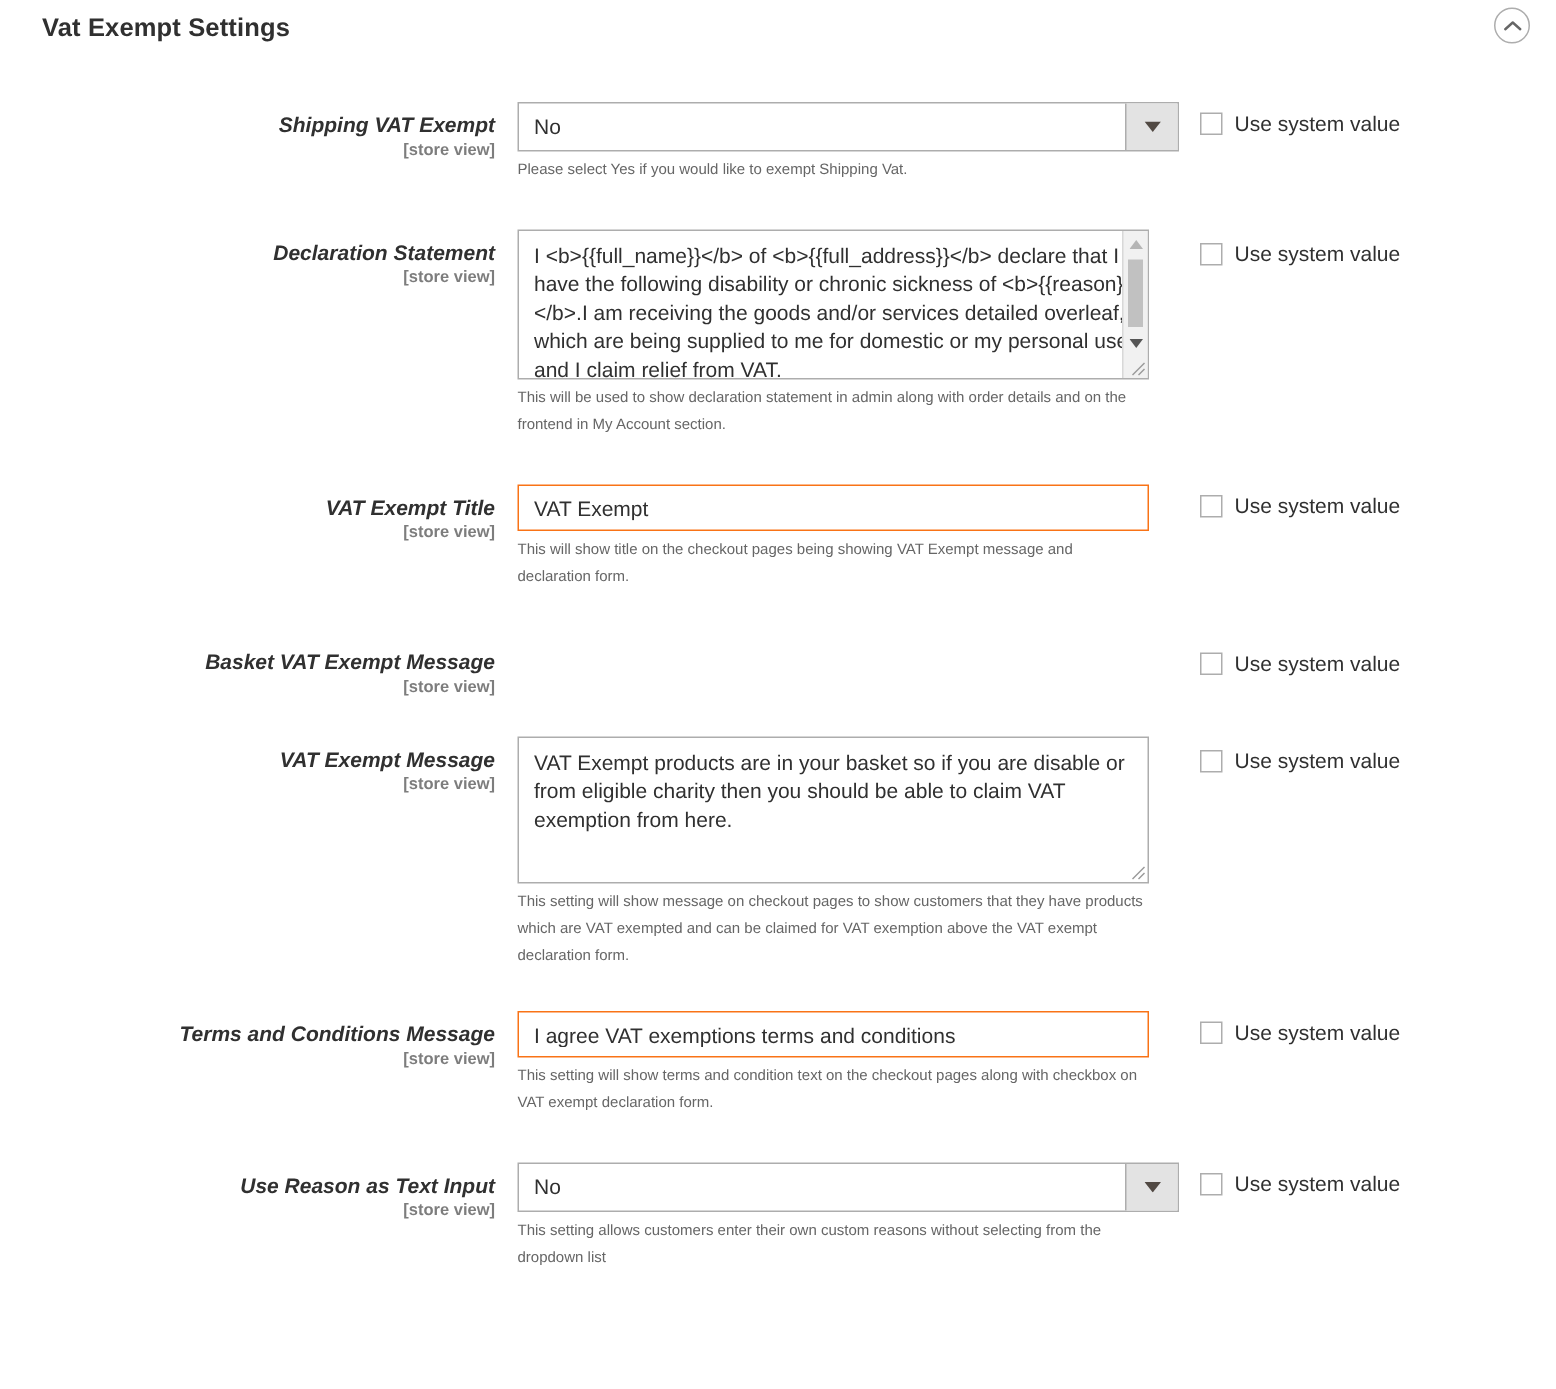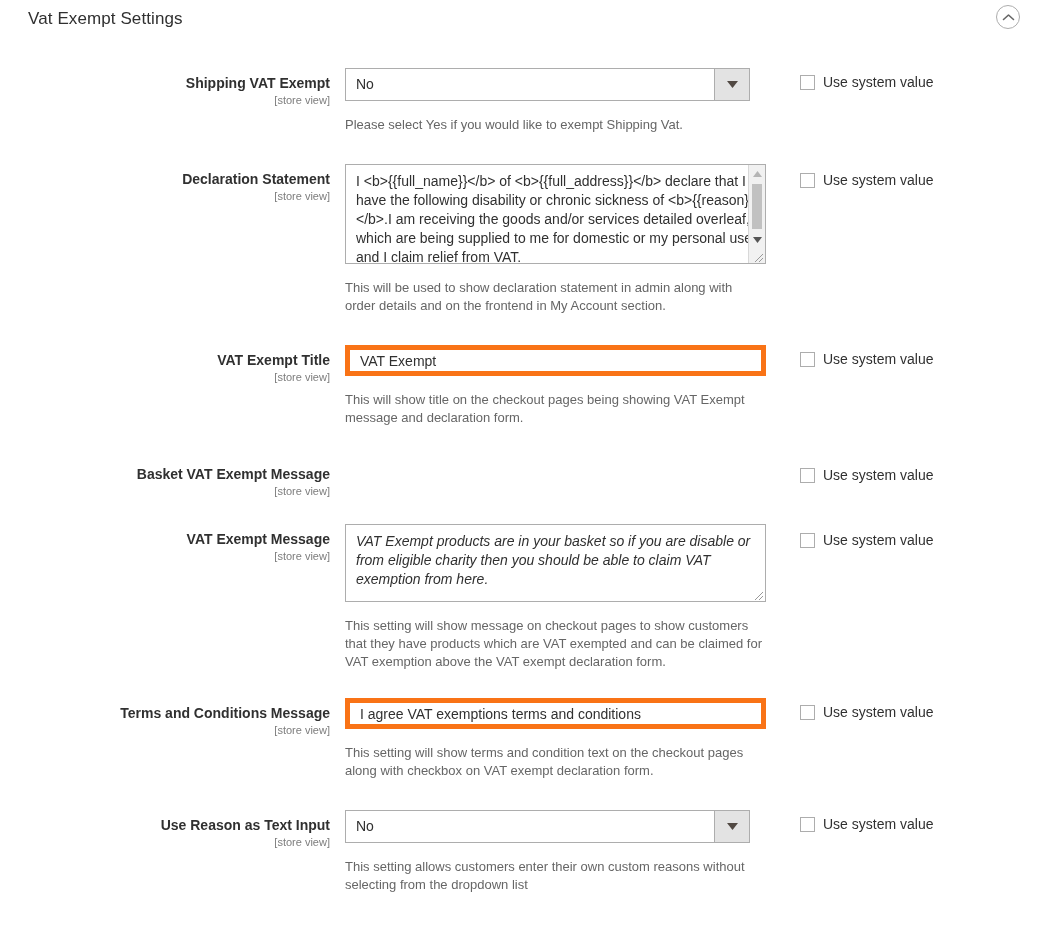--- a/index.html
+++ b/index.html
@@ -17,21 +17,21 @@
     -webkit-font-smoothing: antialiased;
   }
 
   .section-header {
     position: relative;
     padding: 8px 0 0 28px;
     height: 44px;
   }
   .section-title {
     font-size: 17px;
-    font-weight: normal;
+    font-weight: bold;
     color: #303030;
     letter-spacing: .1px;
     line-height: 22px;
   }
   .collapse-toggle {
     position: absolute;
     right: 17px;
     top: 5px;
     width: 24px;
     height: 24px;
@@ -59,47 +59,48 @@
     text-align: right;
     padding-right: 15px;
     padding-top: 6px;
   }
   .label-title {
     font-size: 14px;
     font-weight: bold;
     color: #303030;
     line-height: 18px;
     display: block;
+    font-style: italic;
   }
   .label-scope {
     font-size: 11px;
     color: #7d7d7d;
-    font-weight: normal;
+    font-weight: bold;
     line-height: 14px;
     display: block;
     margin-top: 1px;
     margin-left: 44px;
   }
   .field-control {
     width: 421px;
     min-width: 421px;
     padding-top: 0;
   }
   .field-note {
-    font-size: 13px;
+    font-size: 10px;
     color: #666666;
     line-height: 18px;
-    margin-top: 15px;
+    margin-top: 4px;
     max-width: 425px;
   }
 
   
   .select-wrap {
     position: relative;
-    width: 405px;
+    width: 441px;
     height: 33px;
     border: 1px solid #adadad;
     background: #ffffff;
     display: flex;
     align-items: center;
     cursor: pointer;
   }
   .select-value {
     font-size: 14px;
     color: #303030;
@@ -115,21 +116,21 @@
     display: flex;
     align-items: center;
     justify-content: center;
   }
   .select-arrow svg { display:block; }
 
   
   .text-input {
     width: 421px;
     height: 31px;
-    border: 5px solid #f97316;
+    border: 1px solid #f97316;
     background: #fff;
     font-family: "Liberation Sans", sans-serif;
     font-size: 14px;
     color: #303030;
     padding: 0 10px;
     outline: none;
   }
 
   
   .textarea-box {
@@ -318,21 +319,21 @@
       <span class="sysval-label">Use system value</span>
     </div>
   </div>
 
   <div class="field-row" style="margin-top:26px;">
     <div class="field-label">
       <span class="label-title">VAT Exempt Message</span>
       <span class="label-scope">[store view]</span>
     </div>
     <div class="field-control">
-      <div class="textarea-box" style="height:78px;font-style:italic;">
+      <div class="textarea-box" style="height:98px;">
         <div class="ta-text">VAT Exempt products are in your basket so if you are disable or from eligible charity then you should be able to claim VAT exemption from here.</div>
         <span class="resize-grip">
           <svg width="13" height="13" viewBox="0 0 13 13">
               <line x1="12" y1="4" x2="4" y2="12" stroke="#999" stroke-width="1"></line>
               <line x1="12" y1="8" x2="8" y2="12" stroke="#999" stroke-width="1"></line>
             </svg>
         </span>
       </div>
       <div class="field-note">This setting will show message on checkout pages to show customers that they have products which are VAT exempted and can be claimed for VAT exemption above the VAT exempt declaration form.</div>
     </div>

